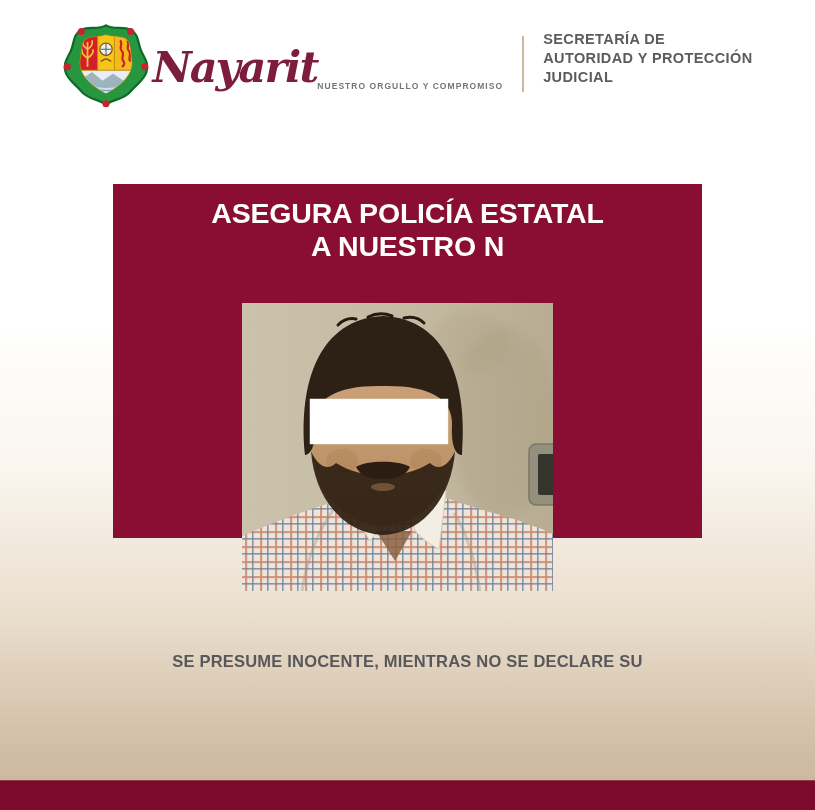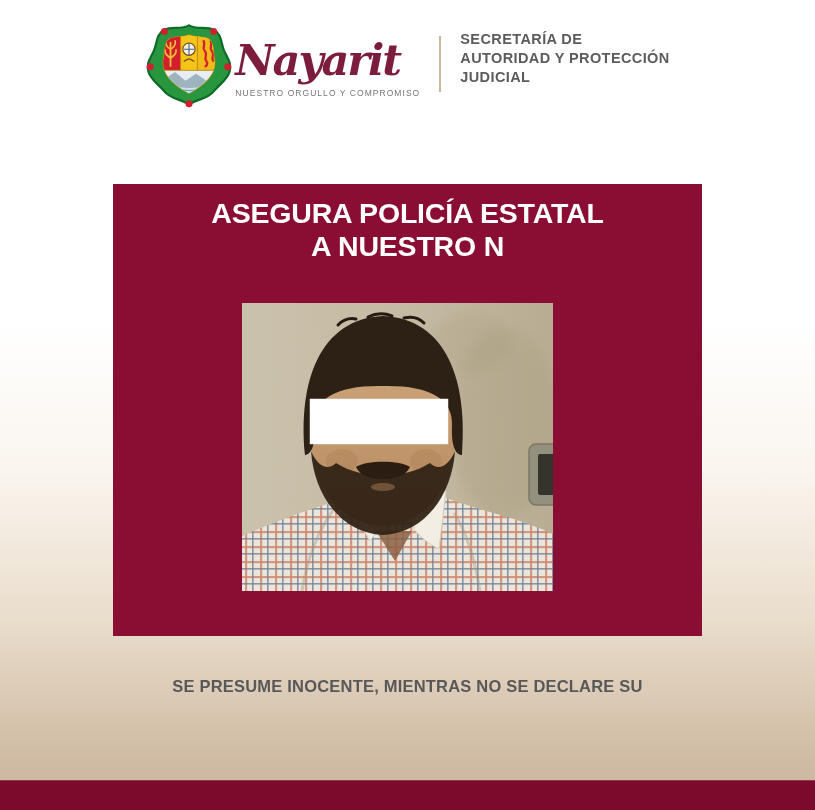--- a/index.html
+++ b/index.html
@@ -6,44 +6,44 @@
   .canvas {
     position:relative; width:815px; height:810px; overflow:hidden; margin:0 auto;
     background:linear-gradient(180deg,#ffffff 0%,#ffffff 40%,#faf5ee 58%,#eadecd 76%,#d5c2ab 90%,#c8b29b 100%);
     font-family:"Liberation Sans",sans-serif;
   }
 
   
   .header { position:absolute; top:20px; left:0; right:0; height:96px;
             display:flex; justify-content:center; align-items:center; gap:10px; }
   .shield-wrap { flex:0 0 auto; margin-top:-2px; }
-  .brand-col { display:flex; flex-direction:column; align-items:flex-start; margin-left:-8px; }
+  .brand-col { display:flex; align-items:flex-end; margin-left:-8px; }
   .brand-script {
     font-family:"DejaVu Serif",serif; font-style:italic; font-weight:bold;
     font-size:43px; line-height:1.05; color:#7c1d3d; letter-spacing:-2px;
   }
-  .brand-tagline { font-size:8.5px; font-weight:normal; letter-spacing:1.05px;
+  .brand-tagline { font-size:8.5px; font-weight:bold; letter-spacing:1.05px;
                    color:#75767a; margin-top:5px; white-space:nowrap; }
   .hdr-divider { width:2px; height:56px; background:#cbb8a3; margin:0 9px 8px 9px; }
   .agency { font-size:14.5px; font-weight:bold; color:#5b5c5e;
             letter-spacing:0.4px; line-height:19px; margin-bottom:20px; }
 
   
-  .card { position:absolute; left:113px; top:184px; width:589px; height:452px;
+  .card { position:absolute; left:113px; top:184px; width:589px; height:354px;
           background:#8a0e33; }
   .card-title { margin:0; padding-top:13px; text-align:center; color:#ffffff;
                 font-weight:bold; font-size:28.5px; line-height:33px; letter-spacing:-0.2px; }
   .card-title span { display:block; }
   .photo-frame { position:absolute; left:129px; top:119px; width:311px; height:288px;
                  overflow:hidden; background:#c6bca4; }
 
   
   .disclaimer { position:absolute; top:650px; left:0; right:0; text-align:center;
                 color:#58585a; font-weight:bold; font-size:16.5px; line-height:22.5px;
-                letter-spacing:0.2px;margin-top:25px; }
+                letter-spacing:0.2px; }
   .disclaimer span { display:block; }
 
   
   .footer-bar { position:absolute; left:0; bottom:0; width:100%; height:29px;
                 background:#7b0a2c; border-top:1px solid #8e3a48; }
 </style>
 </head>
 <body>
 
 <div class="canvas">

